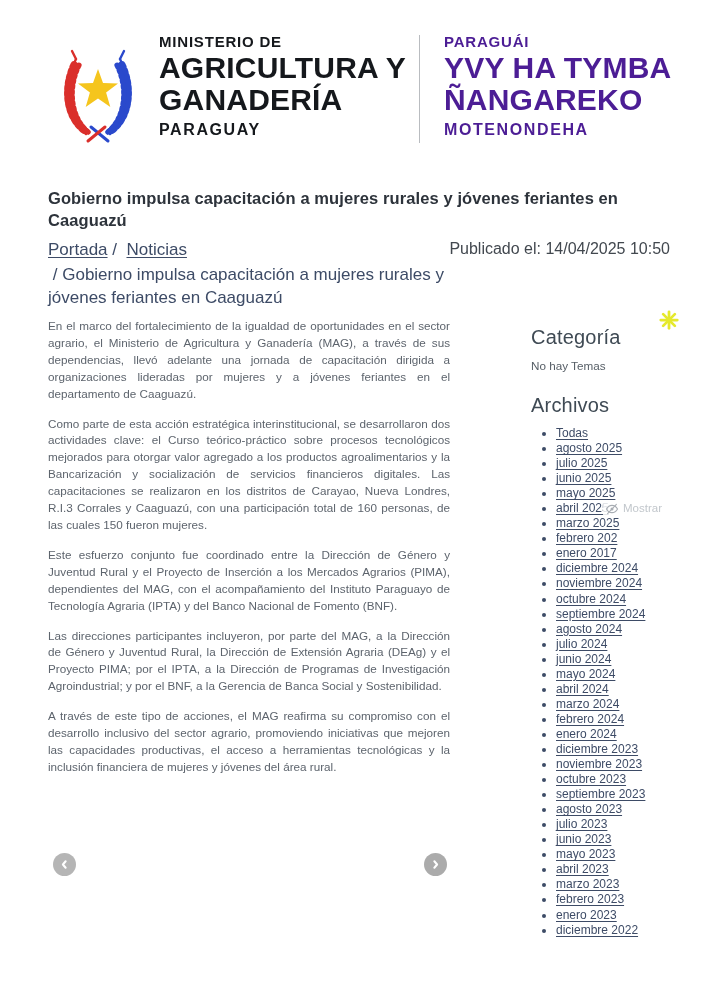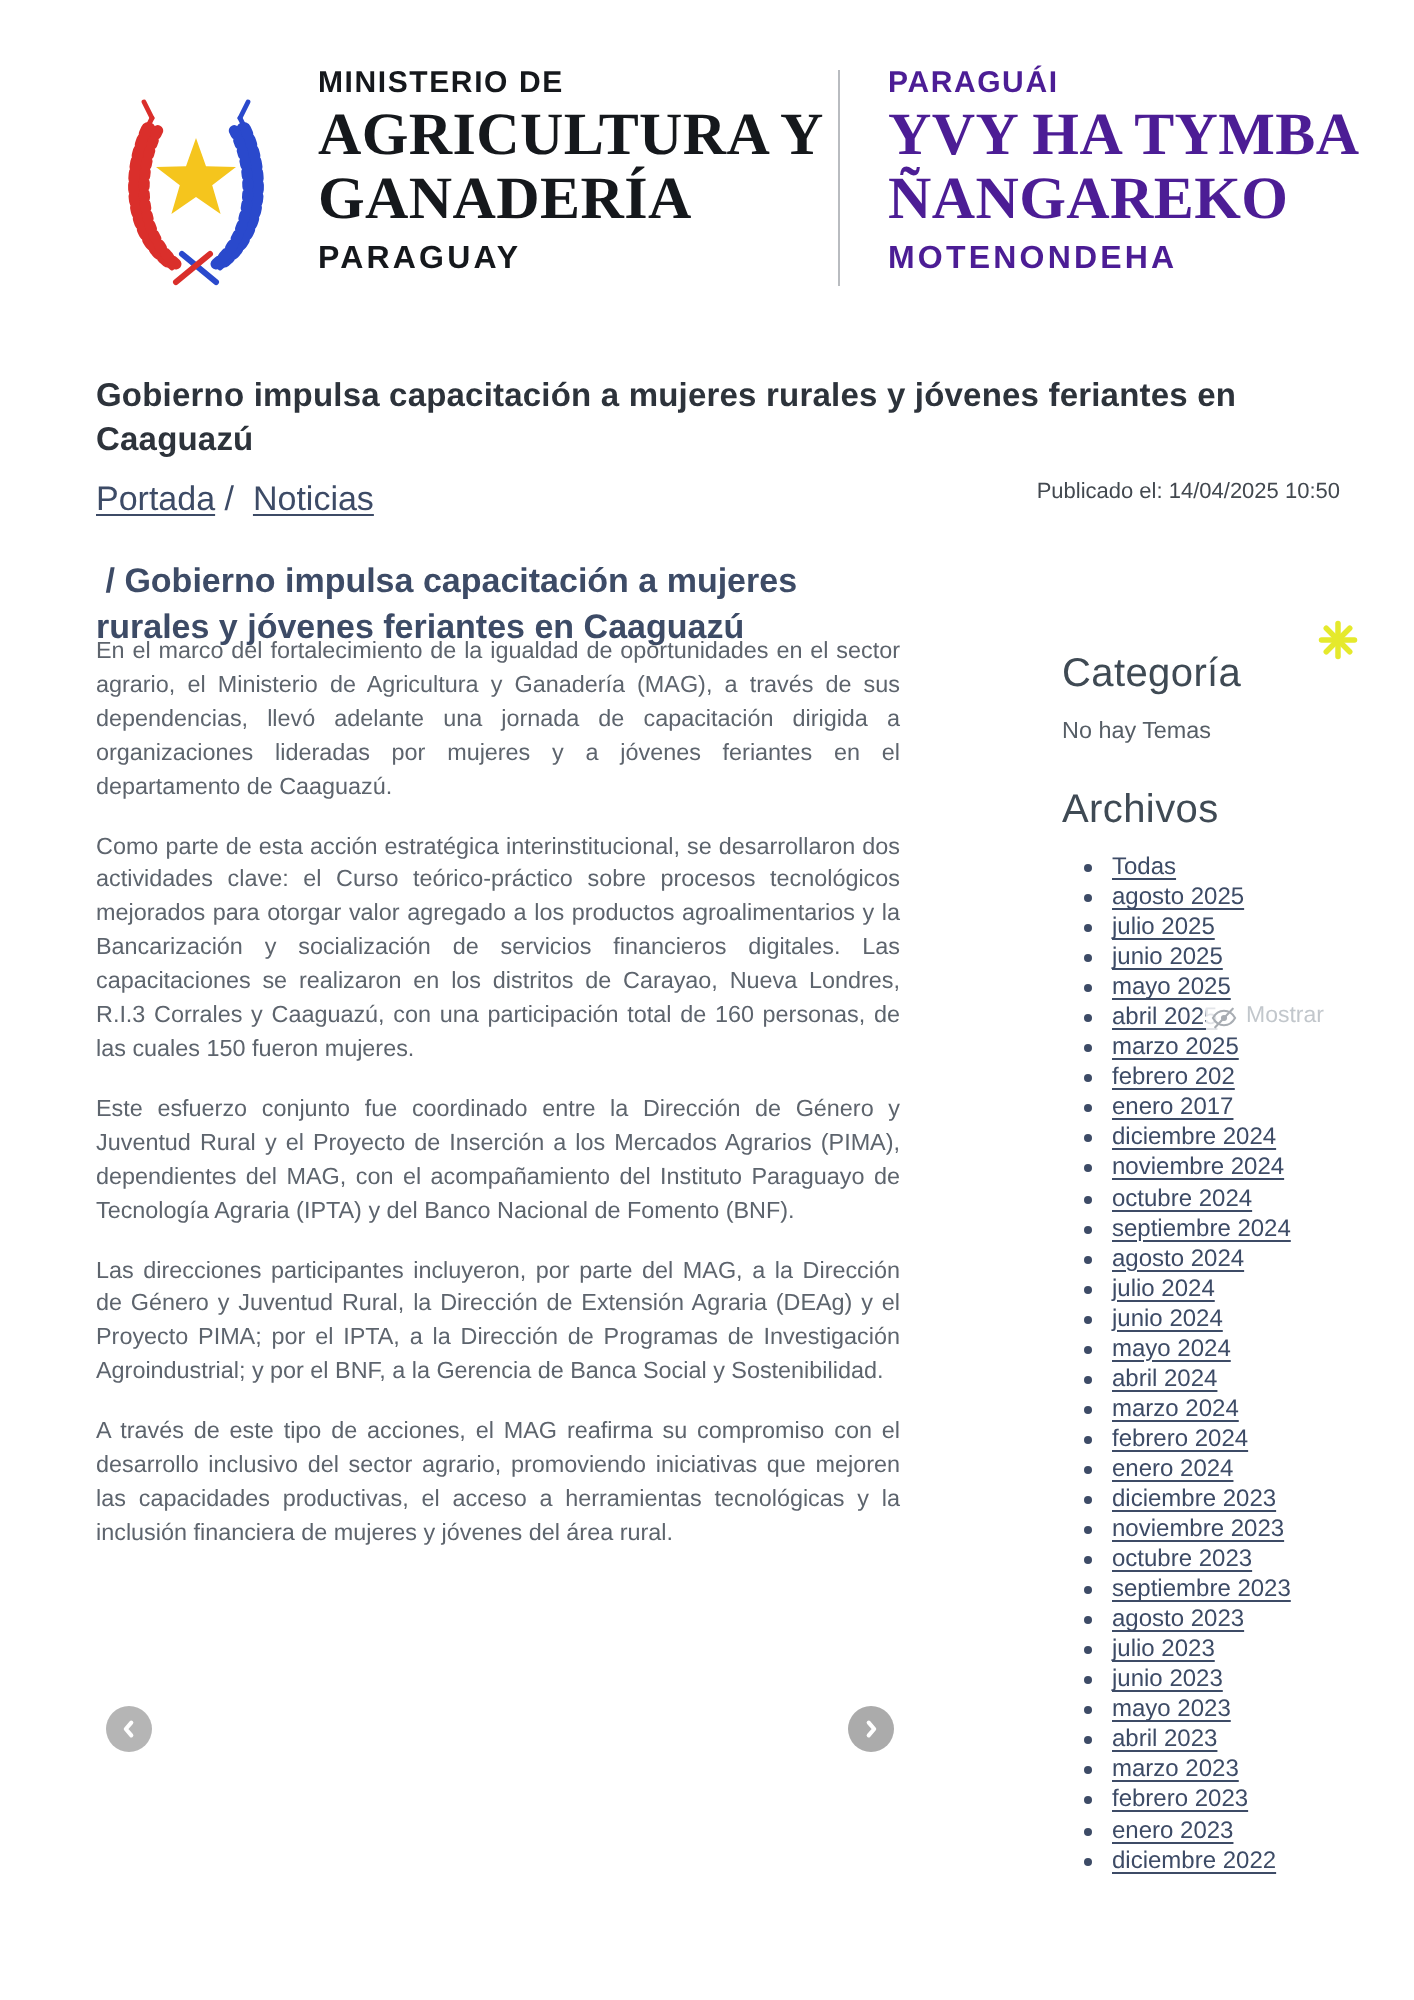--- a/index.html
+++ b/index.html
@@ -11,32 +11,32 @@
     font-family: "Liberation Sans", sans-serif;
     overflow: hidden;
   }
 
   
   .header { position:absolute; left:55px; top:33px; display:flex; align-items:flex-start; }
   .logo-svg { width:86px; height:112px; flex:0 0 auto; }
   .brand-left { margin-left:18px; width:246px; color:#15181c; }
   .brand-right { margin-left:24px; color:#4c1d95; }
   .brand-top { font-size:15px; font-weight:700; letter-spacing:.8px; margin-bottom:2px; }
-  .brand-serif { font-family:Liberation Serif, serif; font-weight:700; font-size:30px; line-height:32px; letter-spacing:.2px; white-space:nowrap; }
+  .brand-serif { font-family:Liberation Sans, sans-serif; font-weight:700; font-size:30px; line-height:32px; letter-spacing:.2px; white-space:nowrap; }
   .brand-bottom { font-size:16px; font-weight:700; letter-spacing:1.6px; margin-top:5px; }
   .header-divider { width:0; border-left:1.5px solid #b9bcc0; height:108px; margin-left:14px; margin-top:2px; }
 
   
   .article-head { position:absolute; left:48px; top:188px; width:624px; }
   .article-title { margin:0; font-size:16.5px; font-weight:700; color:#2d333b; line-height:1.33; letter-spacing:.1px; width:588px; }
   .meta-row { position:relative; margin-top:7px; width:624px; }
   .breadcrumb { font-size:17px; color:#3d4b66; line-height:1.3; }
   .breadcrumb a { color:#3d4b66; text-decoration:underline; text-underline-offset:2px; cursor:pointer; }
-  .crumb-line2 { max-width:400px; margin-top:19px; line-height:1.35;font-weight:bold; }
-  .published { position:absolute; right:2px; top:1px; font-size:11px; color:#42484f; }
+  .crumb-line2 { max-width:400px; margin-top:3px; line-height:1.35; }
+  .published { position:absolute; right:2px; top:1px; font-size:16px; color:#42484f; }
 
   
   .body-col { position:absolute; left:48px; top:318px; width:402px; }
   .body-col p { margin:0 0 13px 0; font-size:11.7px; line-height:16.9px; color:#5d646d; text-align:justify; }
 
   
   .nav-circle { position:absolute; width:23px; height:23px; border-radius:50%; background:#b5b5b5; display:flex; align-items:center; justify-content:center; cursor:pointer; }
   .nav-prev { left:53px; top:853px; }
   .nav-next { left:424px; top:853px; background:#ababab; }
   .nav-circle svg { width:11px; height:11px; }

